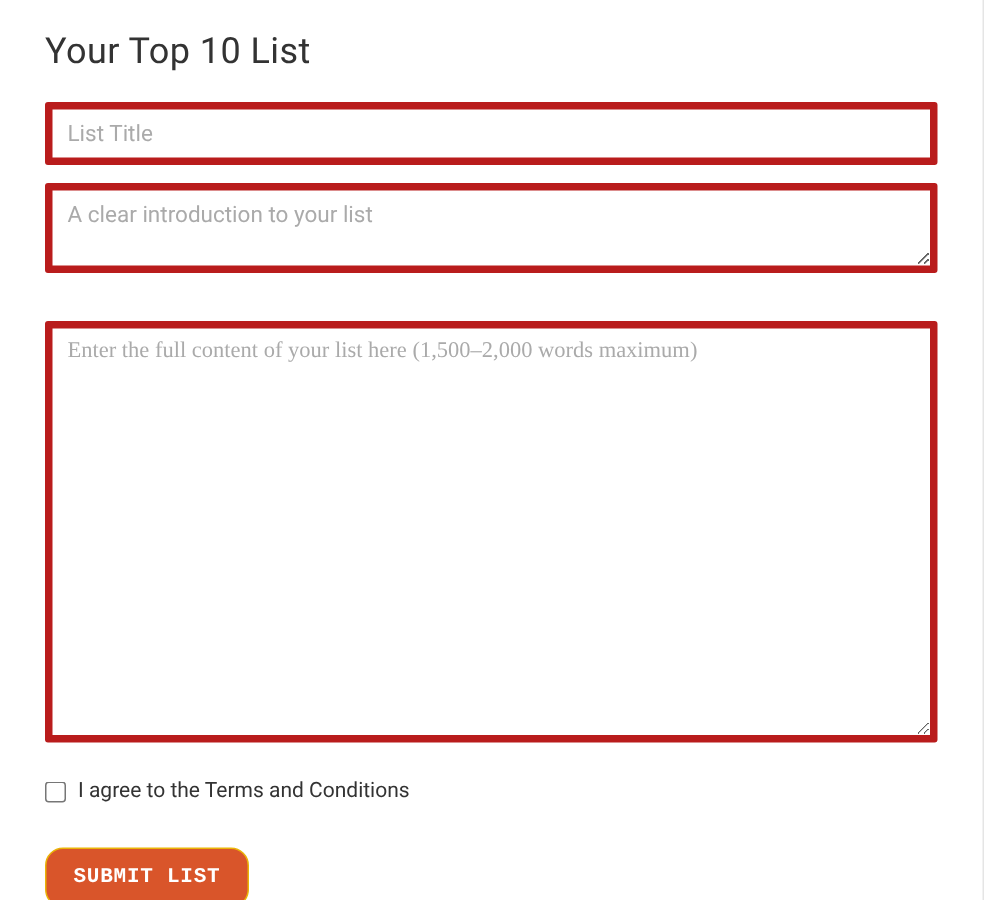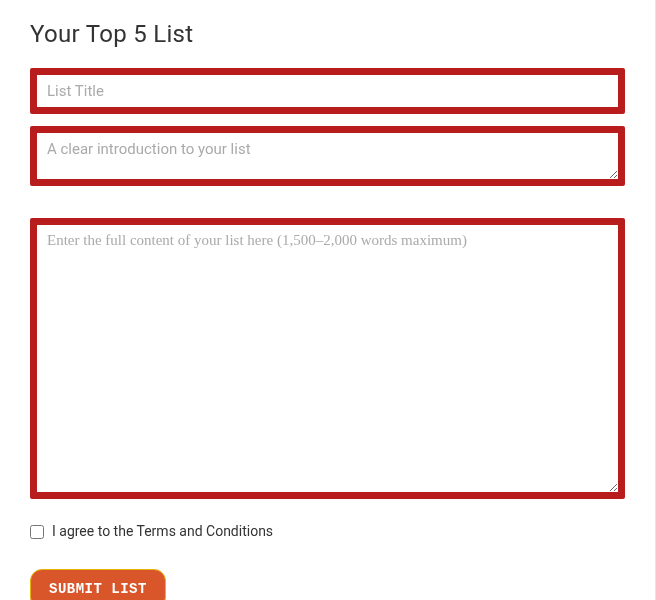--- a/index.html
+++ b/index.html
@@ -25,21 +25,21 @@
     }
     .form-field {
       width: 100%;
       margin-bottom: 12px;
     }
     .text-input {
       width: 100%;
       padding: 7px 10px;
       font-size: 15px;
       font-family: inherit;
-      border: 7px solid #b91c1c;
+      border: 5px solid #b91c1c;
       border-radius: 2px;
       color: #333;
       background: #fff;
     }
     .text-input::placeholder {
       color: #aaa;
     }
     .textarea-intro {
       height: 60px;
       resize: vertical;
@@ -81,21 +81,21 @@
       cursor: pointer;
       border-radius: 12px;
       font-family: Liberation Mono, monospace;
     }
   </style>
 </head>
 <body>
 
 
 
-<h2 class="form-title">Your Top 5 List</h2>
+<h2 class="form-title">Your Top 10 List</h2>
 
 <div class="form-field">
   <input type="text" class="text-input" placeholder="List Title" style="">
 </div>
 
 <div class="form-field">
   <textarea class="text-input textarea-intro" placeholder="A clear introduction to your list" style=""></textarea>
 </div>
 
 <div class="spacing-gap"></div>

